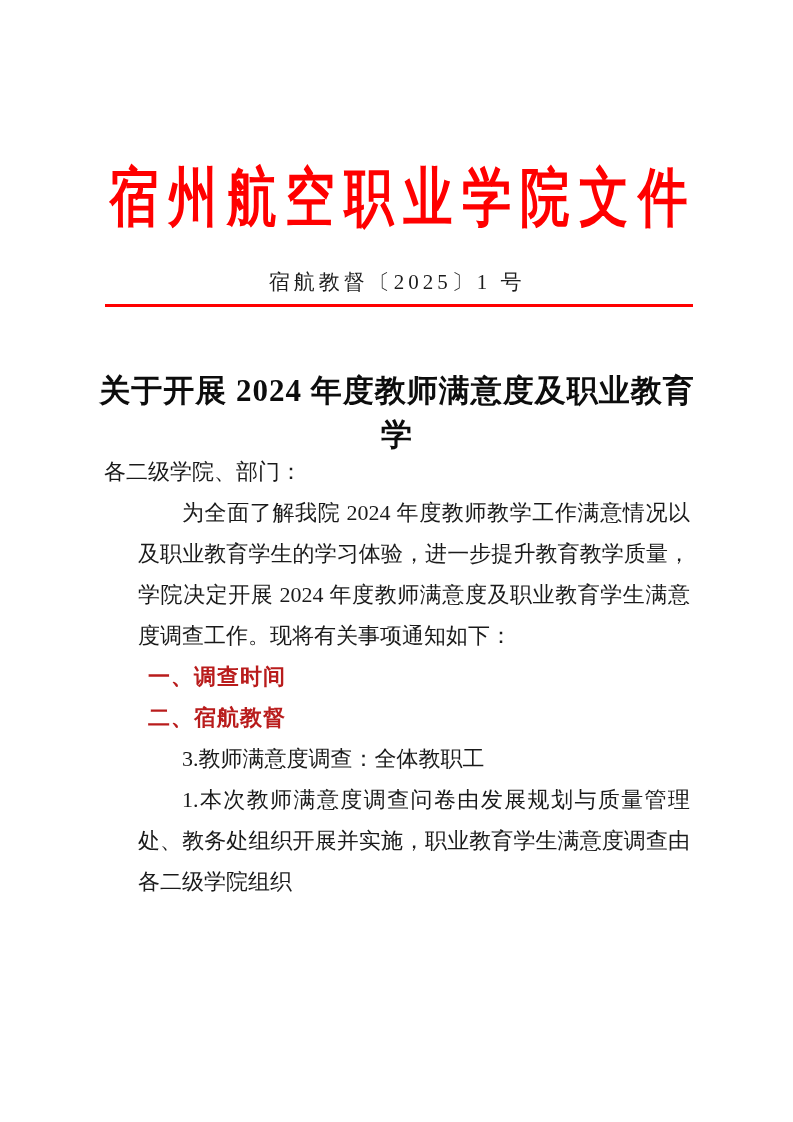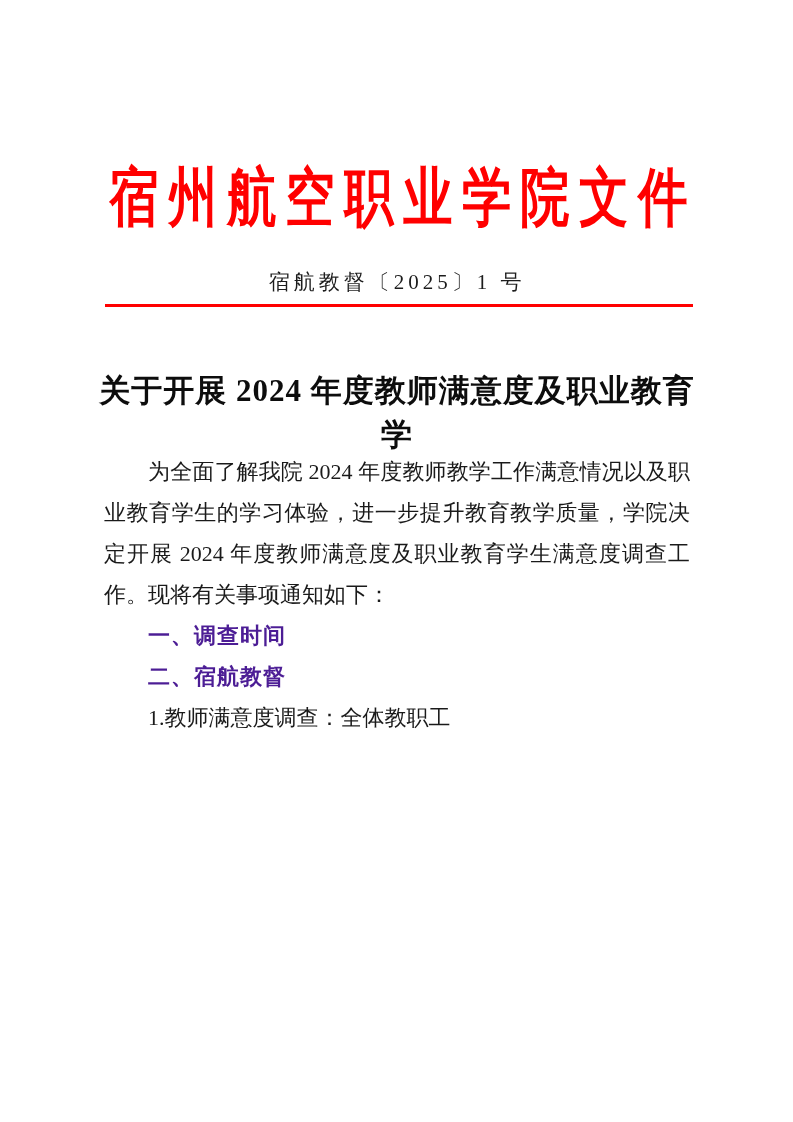--- a/index.html
+++ b/index.html
@@ -77,27 +77,27 @@
     position: absolute;
     top: 451px;
     left: 104px;
     width: 586px;
     font-family: "Liberation Serif", "DejaVu Serif", serif;
     font-size: 22px;
     line-height: 41px;
     color: #1a1a1a;
   }
   .salutation { text-indent: 0; text-align: left; }
-  .para { text-indent: 2em; text-align: justify; }
+  .para { text-indent: 2em; text-align: justify; margin-left: 34px; }
   .sec-heading {
     text-indent: 2em;
     text-align: left;
     font-family: "Liberation Sans", "DejaVu Sans", sans-serif;
     font-weight: bold;
-    color: #4c1d95;
+    color: #b91c1c;
     letter-spacing: 1px;
   }
 </style>
 </head>
 <body>
 
 <div class="page">
 
   <div class="masthead" style="color: rgb(255, 0, 0);">
       <span class="mh-char">宿</span>
@@ -114,23 +114,25 @@
 
   <div class="doc-number">宿航教督〔2025〕1 号</div>
 
   <div class="red-divider" style="background: rgb(255, 0, 0);"></div>
 
   <div class="doc-title">
     <div>关于开展 2024 年度教师满意度及职业教育学</div>
   </div>
 
   <div class="doc-body">
+    <div class="salutation">各二级学院、部门：</div>
 
     <div class="para">为全面了解我院 2024 年度教师教学工作满意情况以及职业教育学生的学习体验，进一步提升教育教学质量，学院决定开展 2024 年度教师满意度及职业教育学生满意度调查工作。现将有关事项通知如下：</div>
 
     <div class="sec-heading">一、调查时间</div>
 
     <div class="sec-heading">二、宿航教督</div>
-    <div class="para">1.教师满意度调查：全体教职工</div>
+    <div class="para">3.教师满意度调查：全体教职工</div>
 
+    <div class="para">1.本次教师满意度调查问卷由发展规划与质量管理处、教务处组织开展并实施，职业教育学生满意度调查由各二级学院组织</div>
   </div>
 
 </div>
 
 </body></html>

